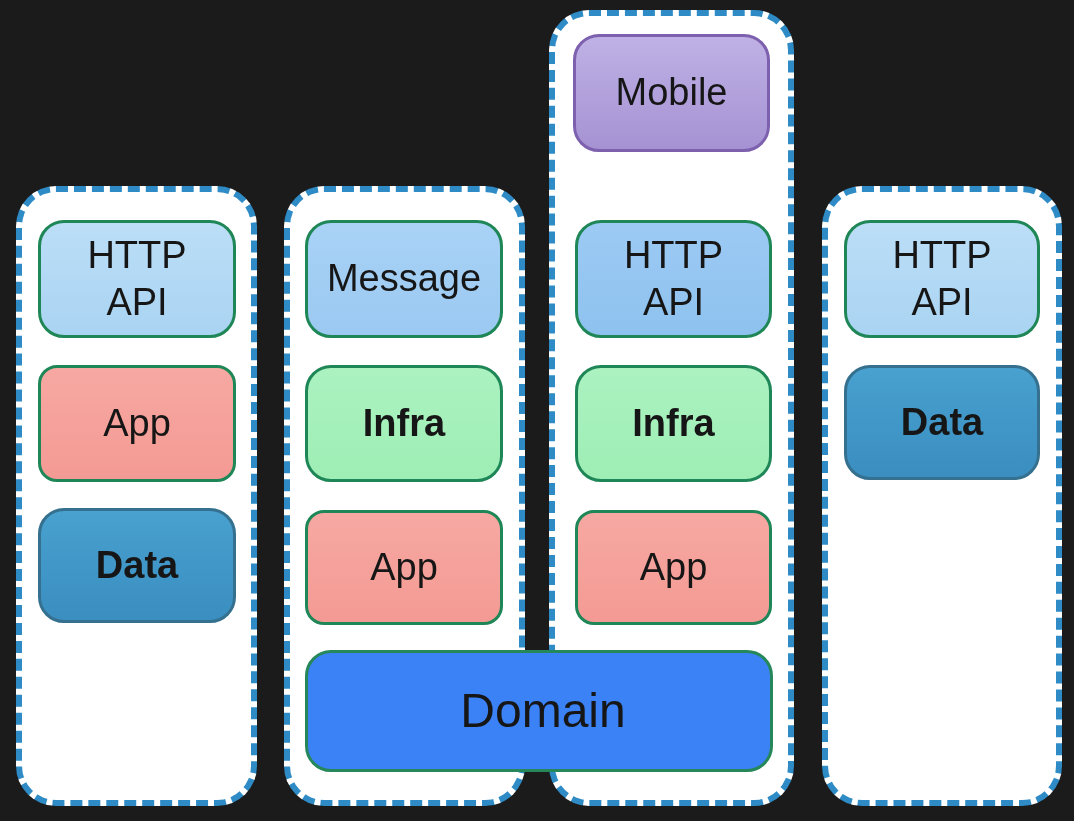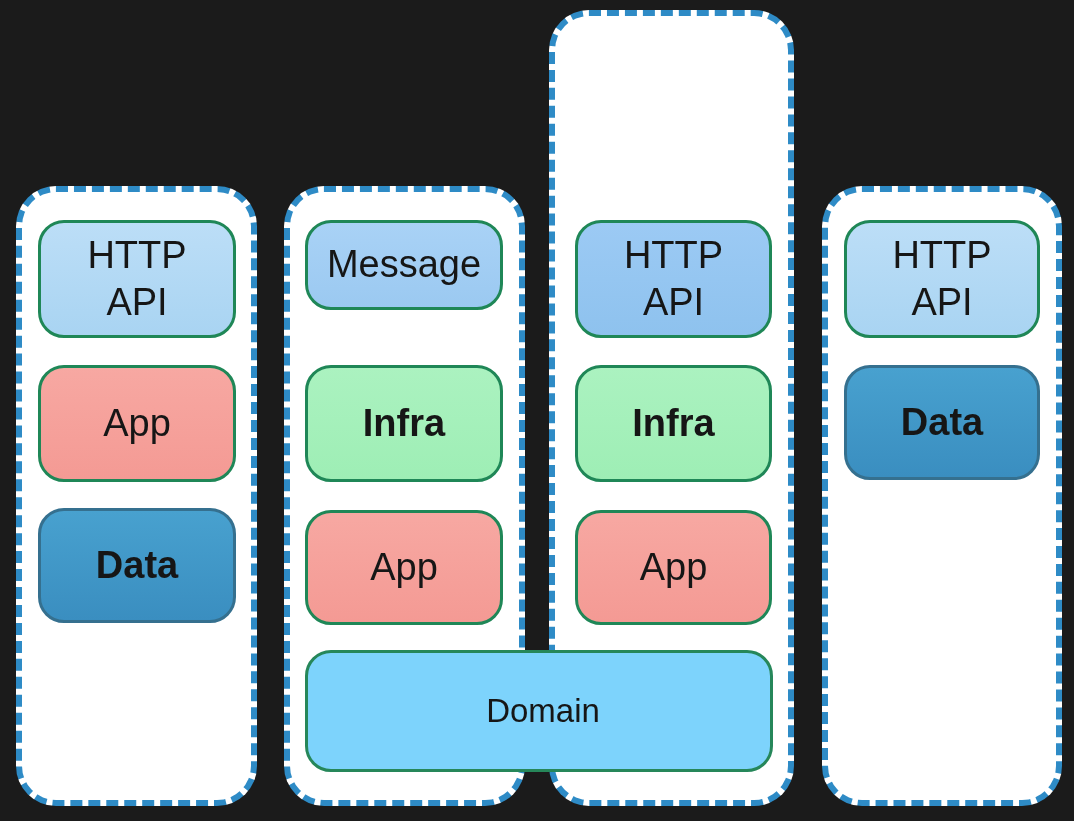--- a/index.html
+++ b/index.html
@@ -41,32 +41,32 @@
     font-size: 38px;
     line-height: 1.25;
     color: #161616;
     white-space: pre-line;
     z-index: 2;
   }
   .green-edge  { border: 3px solid #1f8757; }
   .http-light  { background: linear-gradient(180deg, #bcdef7, #a9d4f2); }
   .http-mid    { background: linear-gradient(180deg, #a9d2f6, #9bc9f1); }
   .http-deep   { background: linear-gradient(180deg, #9ccaf4, #8ec2ee); }
-  .app-box     { background: linear-gradient(180deg, #f7a8a2, #f49a94); }
+  .app-box     { background: linear-gradient(180deg, #f7a8a2, #f49a94); border-radius: 19px; }
   .infra-box   { background: linear-gradient(180deg, #abf2c0, #9eeeb5); font-weight: bold; }
   .data-box    { background: linear-gradient(180deg, #48a1cf, #3a8ec0); border: 3px solid #35708f; font-weight: bold; }
   .mobile-box  { background: linear-gradient(180deg, #bfb1e5, #a592d3); border: 3px solid #7d61ae; }
-  .domain-box  { background: #7dd3fc; border: 3px solid #26875a; font-size: 33px; z-index: 3; padding-left: 8px; }
+  .domain-box  { background: #3b82f6; border: 3px solid #26875a; font-size: 48px; z-index: 3; padding-left: 8px; }
 
   
   .c1b1 { left: 38px;  top: 220px; width: 198px; height: 118px; }
   .c1b2 { left: 38px;  top: 365px; width: 198px; height: 117px; }
   .c1b3 { left: 38px;  top: 508px; width: 198px; height: 115px; }
   
-  .c2b1 { left: 305px; top: 220px; width: 198px; height: 90px; }
+  .c2b1 { left: 305px; top: 220px; width: 198px; height: 118px; }
   .c2b2 { left: 305px; top: 365px; width: 198px; height: 117px; }
   .c2b3 { left: 305px; top: 510px; width: 198px; height: 115px; }
   
   .c3b0 { left: 573px; top: 34px;  width: 197px; height: 118px; }
   .c3b1 { left: 575px; top: 220px; width: 197px; height: 118px; }
   .c3b2 { left: 575px; top: 365px; width: 197px; height: 117px; }
   .c3b3 { left: 575px; top: 510px; width: 197px; height: 115px; }
   
   .c4b1 { left: 844px; top: 220px; width: 196px; height: 118px; }
   .c4b2 { left: 844px; top: 365px; width: 196px; height: 115px; }
@@ -85,20 +85,21 @@
 
   <div class="box green-edge http-light c1b1">HTTP
 API</div>
   <div class="box green-edge app-box c1b2">App</div>
   <div class="box data-box c1b3">Data</div>
 
   <div class="box green-edge http-mid c2b1">Message</div>
   <div class="box green-edge infra-box c2b2">Infra</div>
   <div class="box green-edge app-box c2b3">App</div>
 
+  <div class="box mobile-box c3b0">Mobile</div>
   <div class="box green-edge http-deep c3b1">HTTP
 API</div>
   <div class="box green-edge infra-box c3b2">Infra</div>
   <div class="box green-edge app-box c3b3">App</div>
 
   <div class="box green-edge http-light c4b1">HTTP
 API</div>
   <div class="box data-box c4b2">Data</div>
 
   <div class="box domain-box dom">Domain</div>

